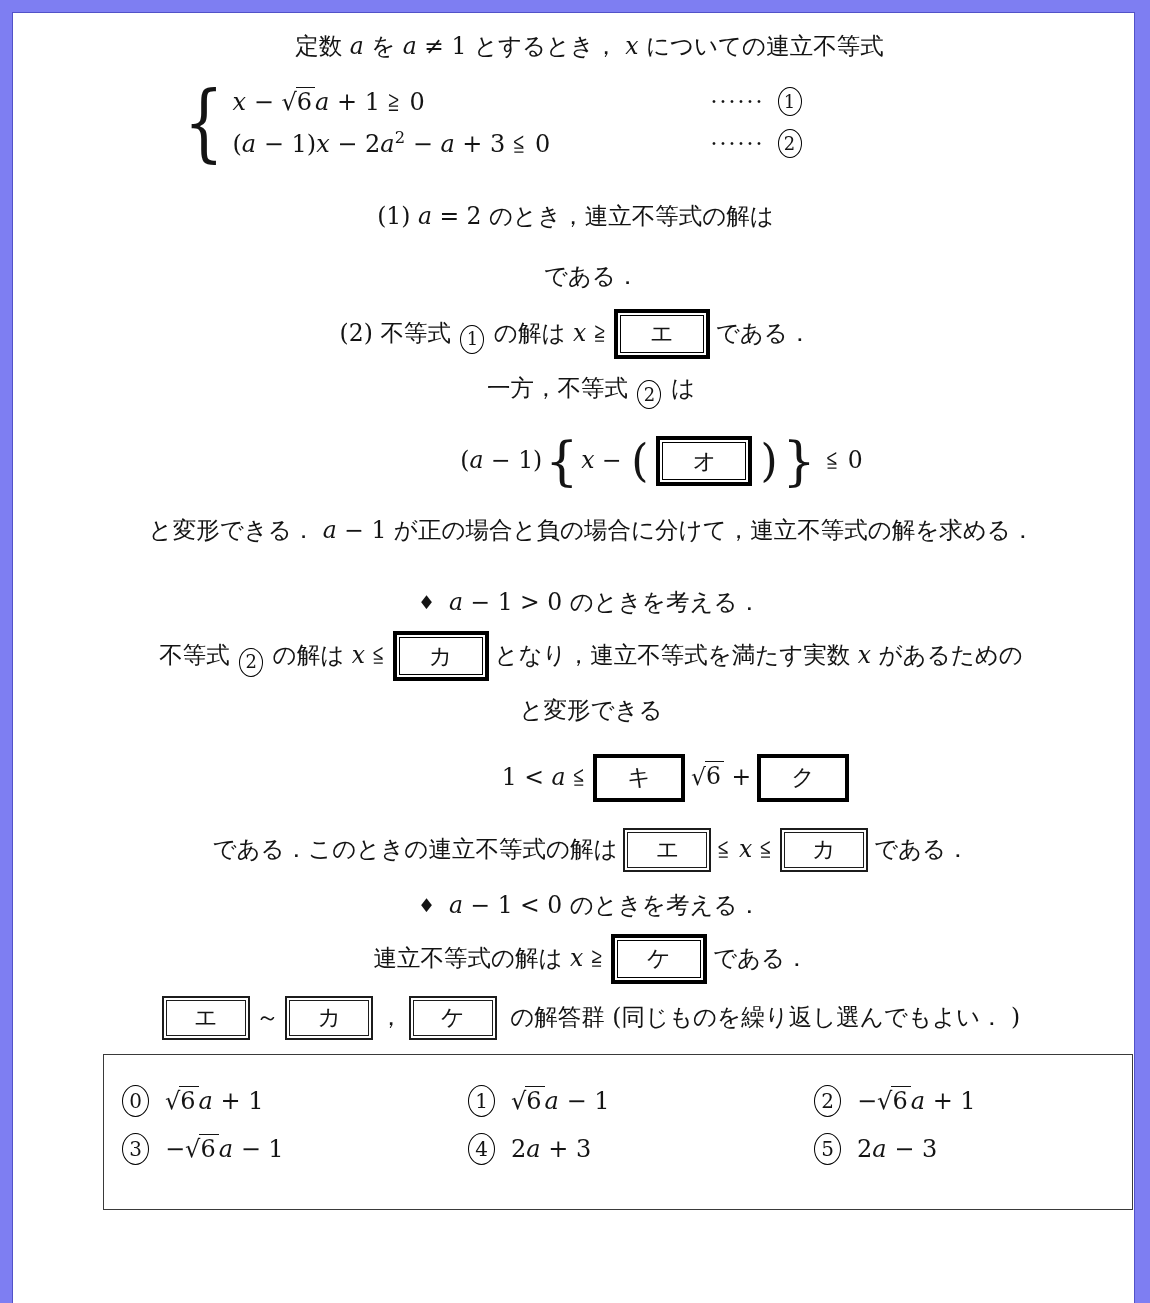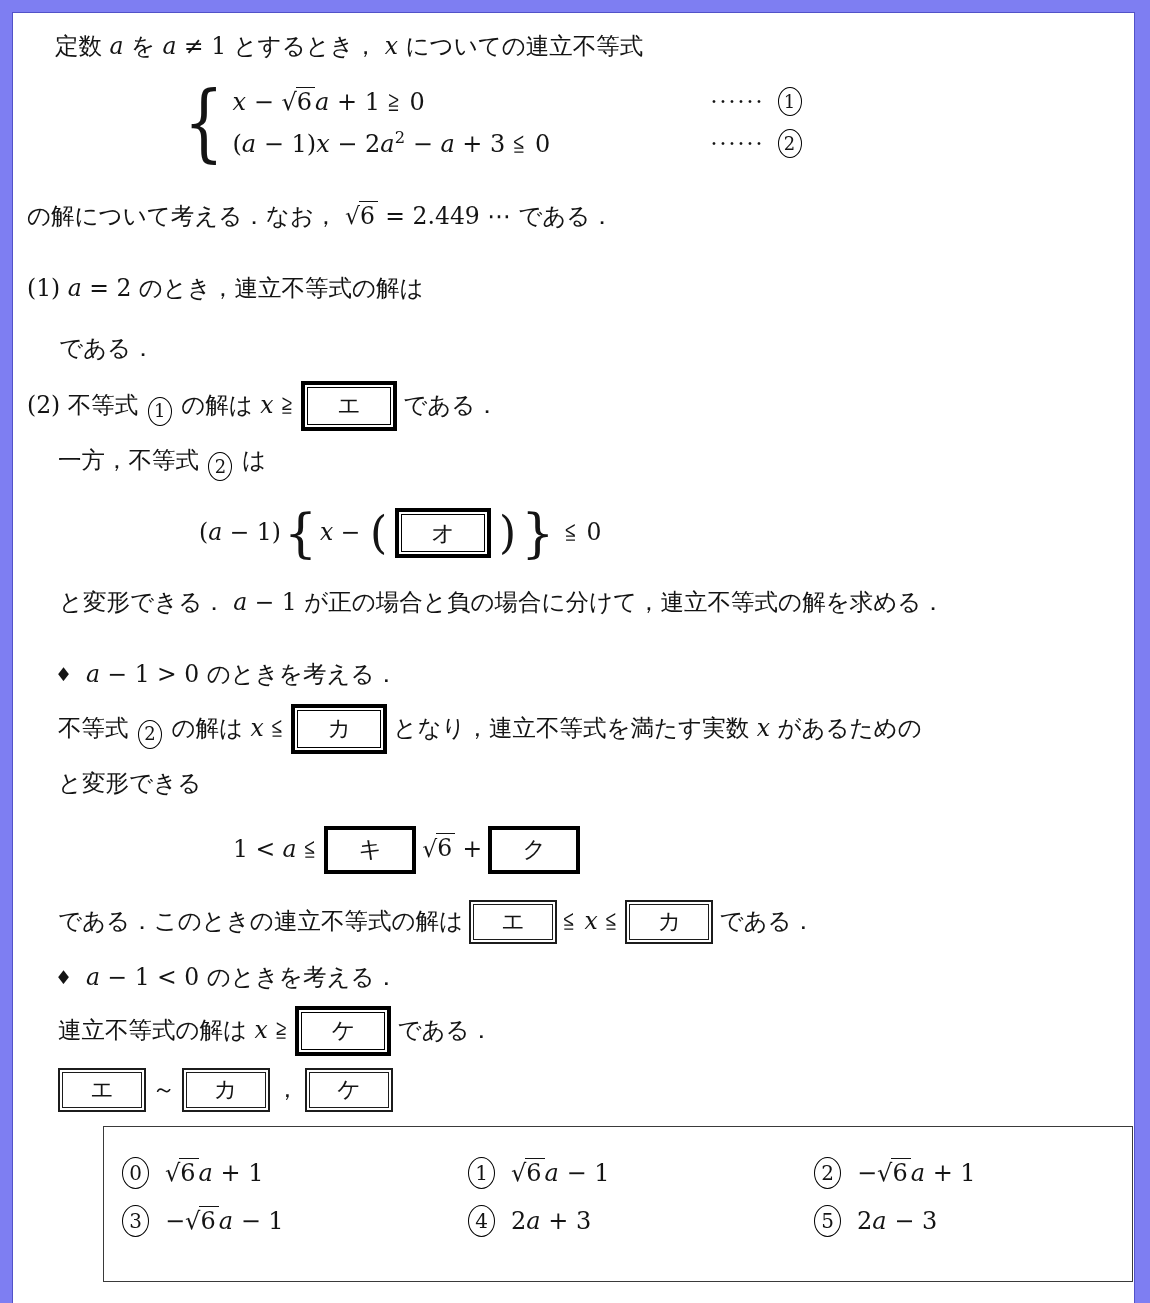--- a/index.html
+++ b/index.html
@@ -10,20 +10,21 @@
     color:#141414;
     overflow:hidden;
   }
   .frame{
     box-sizing:border-box;
     width:1150px;height:1303px;
     border-top:12px solid #7e7ef2;
     border-left:12px solid #7e7ef2;
     border-right:15px solid #7e7ef2;
     border-bottom:0;
+    text-align:center;
   }
   .inner{
     box-sizing:border-box;
     width:100%;height:100%;
     border:1px solid #5252c8;
     border-bottom:none;
     padding:16px 10px 0 14px;
   }
   .line{font-size:23.5px;line-height:1.45;margin:0;}
   .v{font-style:italic;font-family:"DejaVu Serif",serif;}
@@ -120,21 +121,20 @@
         <div class="sysline">
             <span><span class="t">(</span><span class="v">a</span><span class="t"> − 1)</span><span class="v">x</span><span class="t"> − 2</span><span class="v">a</span><sup class="t">2</sup><span class="t"> − </span><span class="v">a</span><span class="t"> + 3 ≦ 0</span></span>
           <span class="leader">
               <span>······</span>
               <span class="circ">2</span>
             </span>
         </div>
       </div>
     </div>
 
-    <p class="line mt-lg"><span class="t">の解について考える．なお， </span><span class="sq"><span class="sgn">√</span><span class="rad">6</span></span><span class="t"> = 2.449 ⋯ である．</span></p>
 
     <p class="line mt-lg"><span class="t">(1)</span><span class="t"> </span><span class="v">a</span><span class="t"> = 2 のとき，連立不等式の解は</span></p>
 
 
     <p class="line ind2 mt-md"><span class="t">である．</span></p>
 
     <p class="line mt-sm"><span class="t">(2)</span><span class="t"> 不等式 </span><span class="circ">1</span><span class="t"> の解は </span><span class="v">x</span><span class="t"> ≧</span><span class="bd">
           <span class="in">エ</span>
         </span><span class="t">である．</span></p>
 
@@ -167,21 +167,21 @@
     <p class="line ind3 mt-xs"><span class="t">連立不等式の解は </span><span class="v">x</span><span class="t"> ≧</span><span class="bd">
           <span class="in">ケ</span>
         </span><span class="t">である．</span></p>
 
     <p class="line ind3 mt-xs"><span class="btd" style="margin-left:0;">
           <span class="in">エ</span>
         </span><span class="t">～</span><span class="btd">
           <span class="in">カ</span>
         </span><span class="t">，</span><span class="btd">
           <span class="in">ケ</span>
-        </span></p>
+        </span><span class="t"> の解答群 (同じものを繰り返し選んでもよい． )</span></p>
 
     <div class="agrid">
       <div class="arow">
         <span class="aitem">
             <span class="circ big">0</span>
             <span><span class="sq"><span class="sgn">√</span><span class="rad">6</span></span><span class="v">a</span><span class="t"> + 1</span></span>
           </span>
         <span class="aitem">
             <span class="circ big">1</span>
             <span><span class="sq"><span class="sgn">√</span><span class="rad">6</span></span><span class="v">a</span><span class="t"> − 1</span></span>

